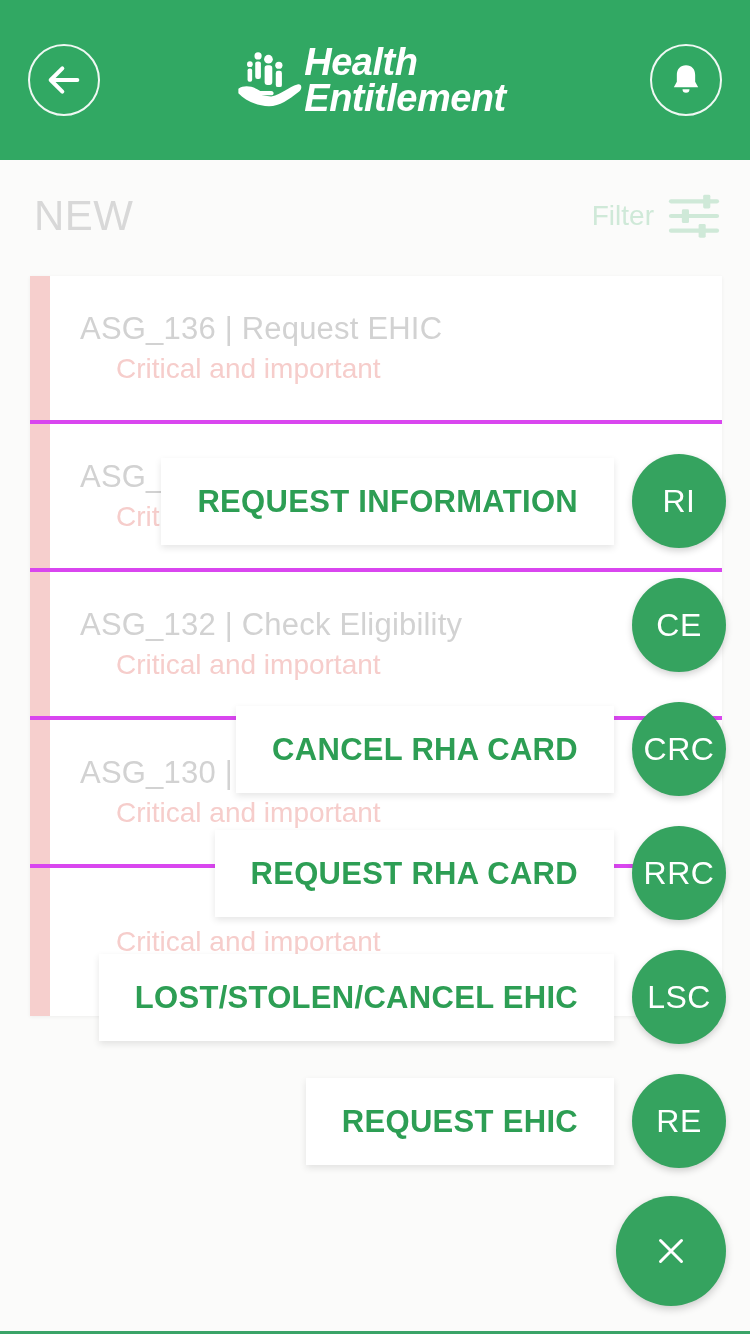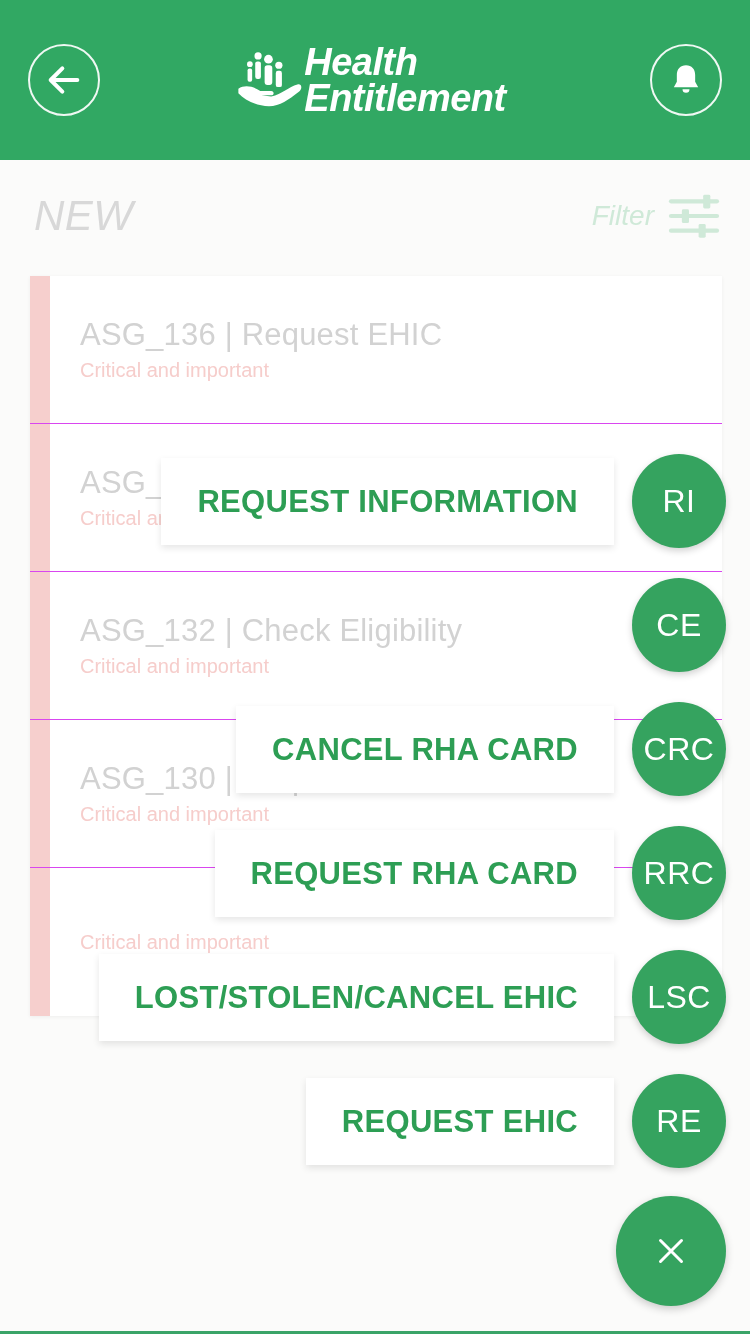--- a/index.html
+++ b/index.html
@@ -71,21 +71,20 @@
   
   .section-bar {
     position: absolute;
     top: 160px; left: 0;
     width: 750px;
     height: 112px;
     display: flex;
     align-items: center;
     justify-content: space-between;
     padding: 0 30px 0 34px;
-    font-style: italic;
   }
 
   .section-title {
     color: #d8d8d8;
     font-size: 42px;
     letter-spacing: 0.5px;
   }
 
   .filter-group {
     display: flex;
@@ -109,21 +108,21 @@
     overflow: hidden;
   }
 
   .list-row {
     position: relative;
     height: 148px;
     padding: 0 0 0 50px;
     display: flex;
     flex-direction: column;
     justify-content: center;
-    border-bottom: 1px solid #d946ef;
+    border-bottom: 4px solid #d946ef;
     background: #ffffff;
   }
 
   .list-row:last-child { border-bottom: none; }
 
   .list-row::before {
     content: "";
     position: absolute;
     left: 0; top: 0;
     width: 20px;
@@ -133,21 +132,22 @@
 
   .row-title {
     color: #d2d2d2;
     font-size: 31px;
     letter-spacing: 0.2px;
     margin-bottom: 6px;
   }
 
   .row-sub {
     color: #f6cdcb;
-    font-size: 20px;
+    font-size: 28px;
+    margin-left: 36px;
   }
 
   
   .speed-dial {
     position: absolute;
     top: 0; left: 0;
     width: 750px;
     height: 1334px;
     z-index: 10;
     pointer-events: none;

